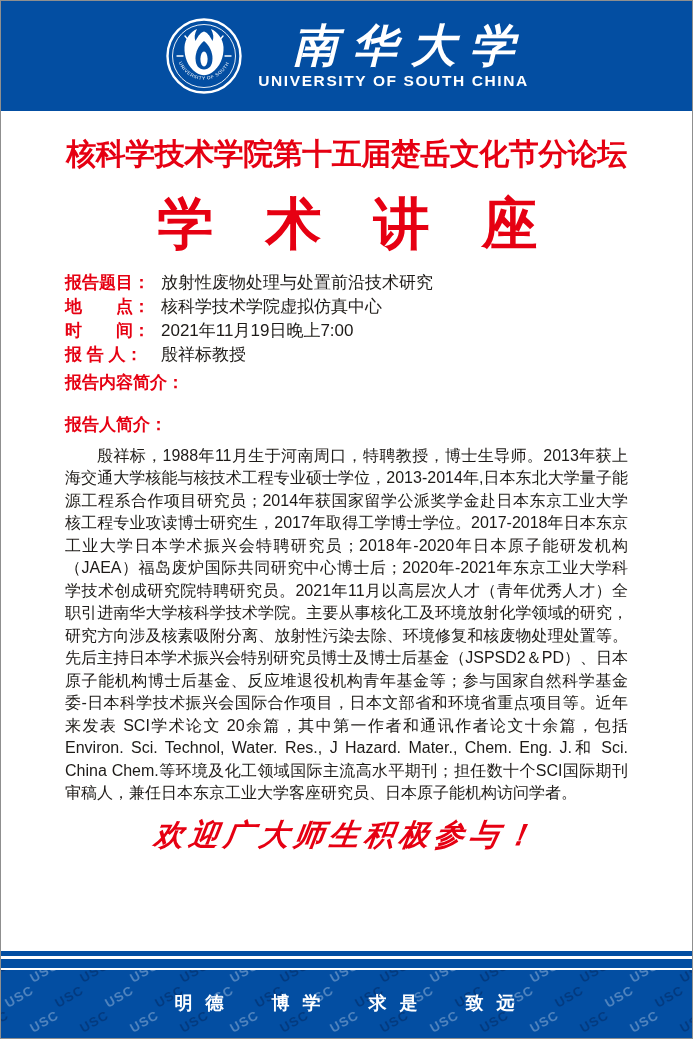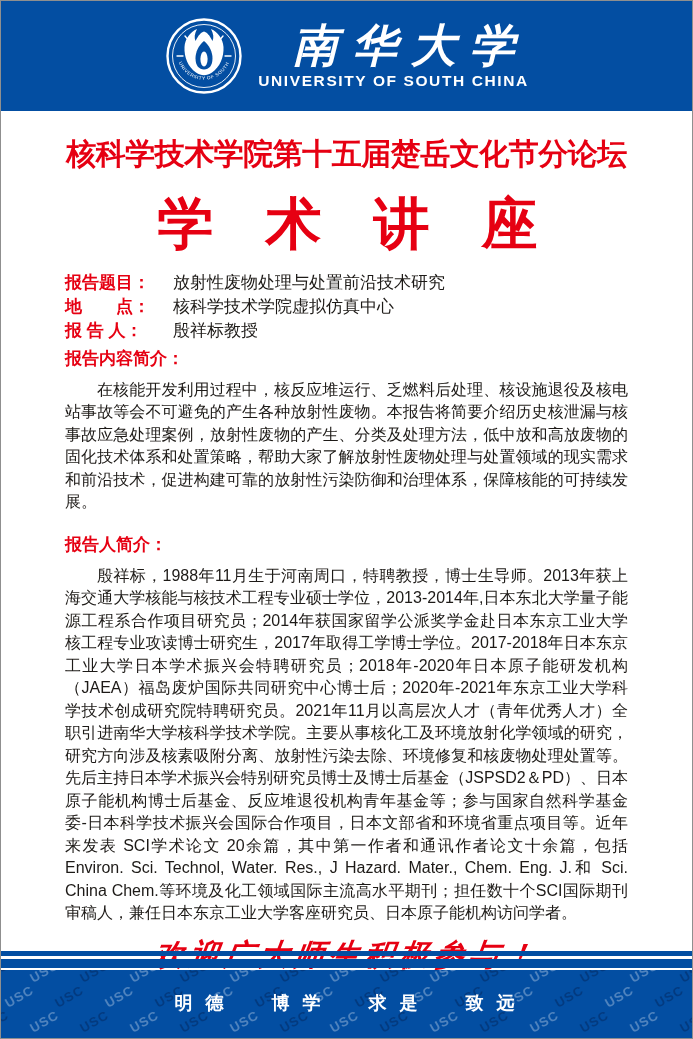--- a/index.html
+++ b/index.html
@@ -77,21 +77,21 @@
   
   .content { padding: 0 64px; }
   .info-list { list-style: none; margin-top: 15px; }
   .info-row { line-height: 24px; font-size: 17px; white-space: nowrap; }
   .info-label {
     color: var(--accent-red);
     font-weight: bold;
     display: inline-block;
     min-width: 92px;
   }
-  .info-value { color: var(--text-dark); margin-left: 16px; }
+  .info-value { color: var(--text-dark); margin-left: 4px; }
 
   
   .section-heading {
     margin-top: 5px;
     color: var(--accent-red);
     font-weight: bold;
     font-size: 17px;
     line-height: 22px;
   }
   .section-paragraph {
@@ -186,27 +186,29 @@
   <div class="content">
 
     <ul class="info-list">
       <li class="info-row">
         <span class="info-label">报告题目：</span><span class="info-value">放射性废物处理与处置前沿技术研究</span>
       </li>
       <li class="info-row">
         <span class="info-label">地　　点：</span><span class="info-value">核科学技术学院虚拟仿真中心</span>
       </li>
       <li class="info-row">
+        <span class="info-label">时　　间：</span><span class="info-value">2021年11月19日晚上7:00</span>
+      </li>
+      <li class="info-row">
         <span class="info-label">报 告 人：</span><span class="info-value">殷祥标教授</span>
       </li>
     </ul>
 
     <section class="section">
       <h3 class="section-heading">报告内容简介：</h3>
-      <p class="section-paragraph">在核能开发利用过程中，核反应堆运行、乏燃料后处理、核设施退役及核电站事故等会不可避免的产生各种放射性废物。本报告将简要介绍历史核泄漏与核事故应急处理案例，放射性废物的产生、分类及处理方法，低中放和高放废物的固化技术体系和处置策略，帮助大家了解放射性废物处理与处置领域的现实需求和前沿技术，促进构建可靠的放射性污染防御和治理体系，保障核能的可持续发展。</p>
     </section>
 
     <section class="section">
       <h3 class="section-heading">报告人简介：</h3>
       <p class="section-paragraph">殷祥标，1988年11月生于河南周口，特聘教授，博士生导师。2013年获上海交通大学核能与核技术工程专业硕士学位，2013-2014年,日本东北大学量子能源工程系合作项目研究员；2014年获国家留学公派奖学金赴日本东京工业大学核工程专业攻读博士研究生，2017年取得工学博士学位。2017-2018年日本东京工业大学日本学术振兴会特聘研究员；2018年-2020年日本原子能研发机构（JAEA）福岛废炉国际共同研究中心博士后；2020年-2021年东京工业大学科学技术创成研究院特聘研究员。2021年11月以高层次人才（青年优秀人才）全职引进南华大学核科学技术学院。主要从事核化工及环境放射化学领域的研究，研究方向涉及核素吸附分离、放射性污染去除、环境修复和核废物处理处置等。先后主持日本学术振兴会特别研究员博士及博士后基金（JSPSD2＆PD）、日本原子能机构博士后基金、反应堆退役机构青年基金等；参与国家自然科学基金委-日本科学技术振兴会国际合作项目，日本文部省和环境省重点项目等。近年来发表 SCI学术论文 20余篇，其中第一作者和通讯作者论文十余篇，包括 Environ. Sci. Technol, Water. Res., J Hazard. Mater., Chem. Eng. J.和 Sci. China Chem.等环境及化工领域国际主流高水平期刊；担任数十个SCI国际期刊审稿人，兼任日本东京工业大学客座研究员、日本原子能机构访问学者。</p>
     </section>
 
     <div class="closing">欢迎广大师生积极参与！</div>
   </div>
 

